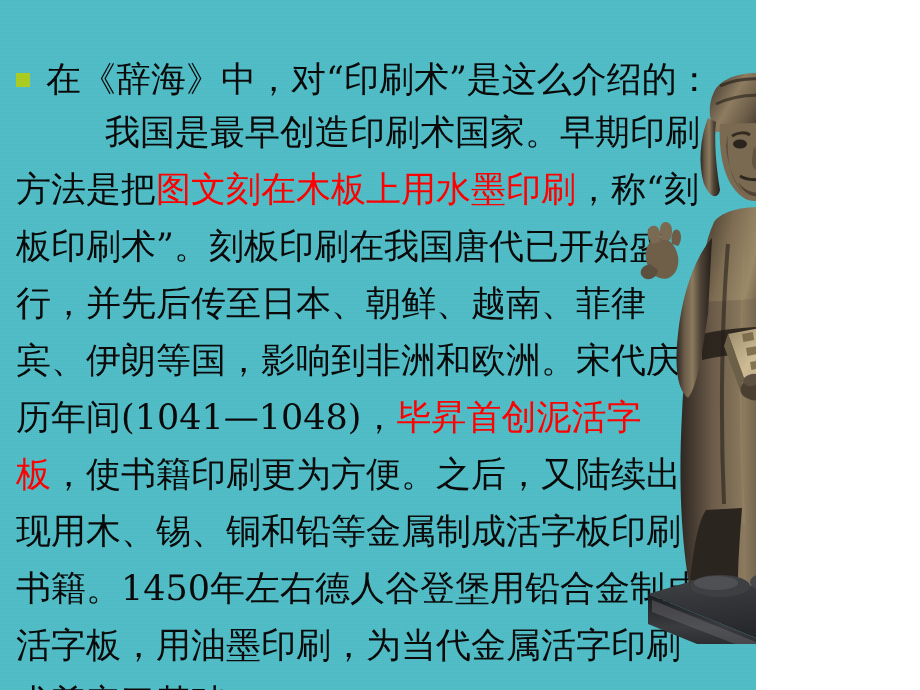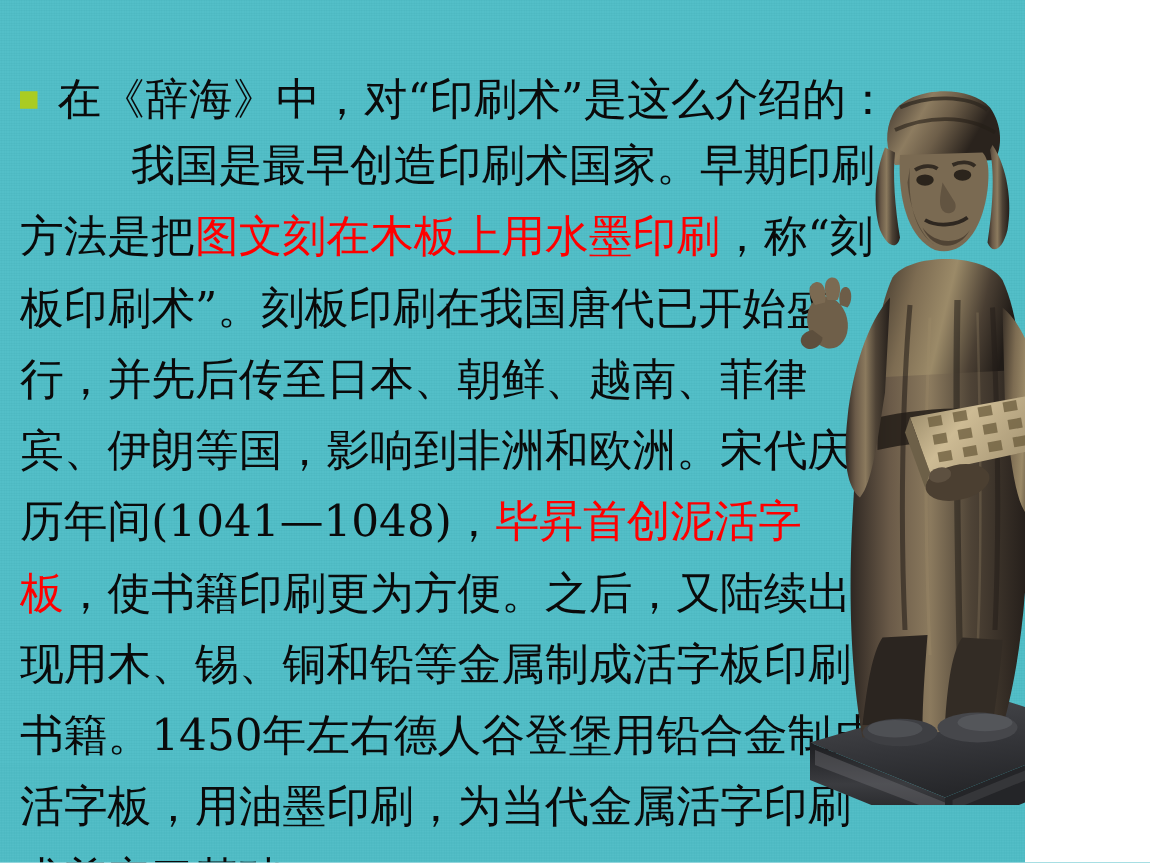--- a/index.html
+++ b/index.html
@@ -7,21 +7,21 @@
     padding: 0;
   }
   body {
     width: 920px;
     height: 690px;
     overflow: hidden;
     font-family: "DejaVu Sans", sans-serif;
   }
   #slide {
     position: relative;
-    width: 820px;
+    width: 756px;
     height: 690px;
     background: #4fbdc6;
     overflow: hidden;
   }
   
   #slide-texture {
     position: absolute;
     inset: 0;
     pointer-events: none;
     opacity: 0.30;

